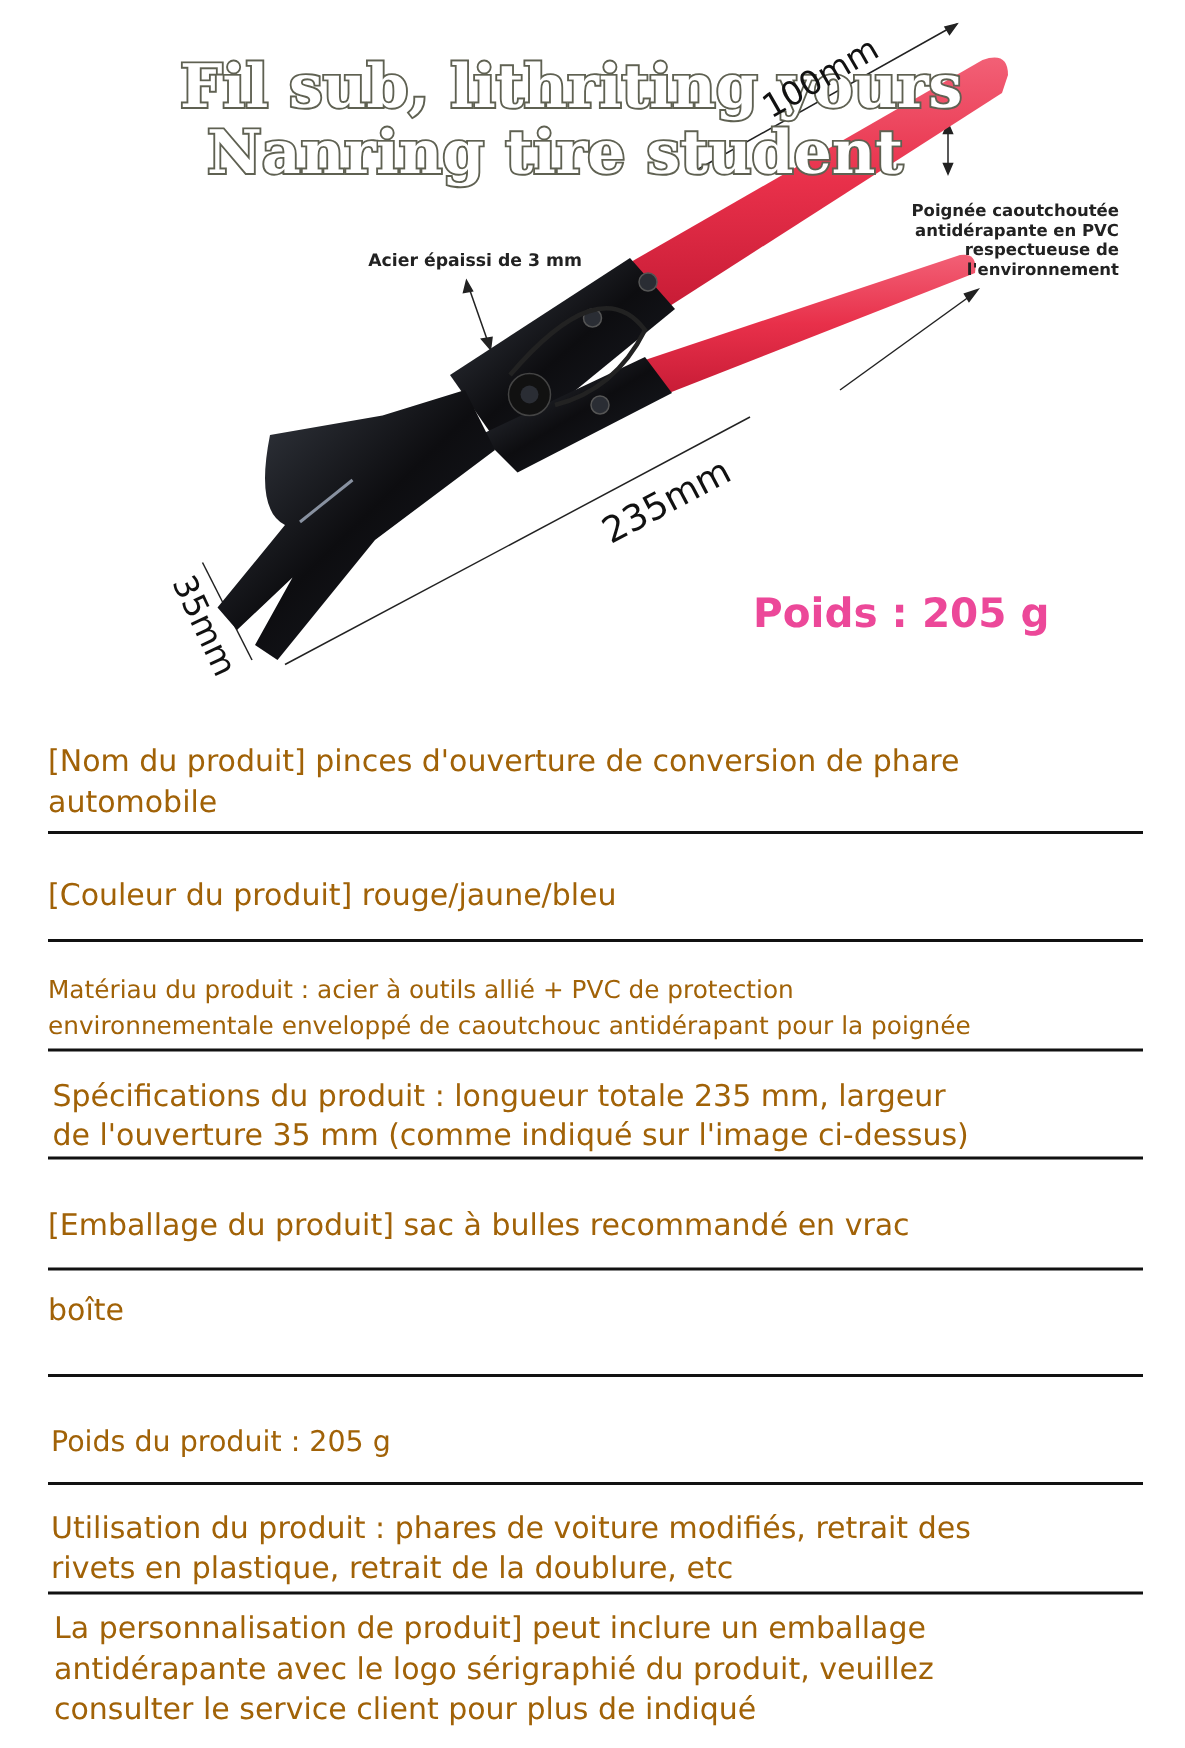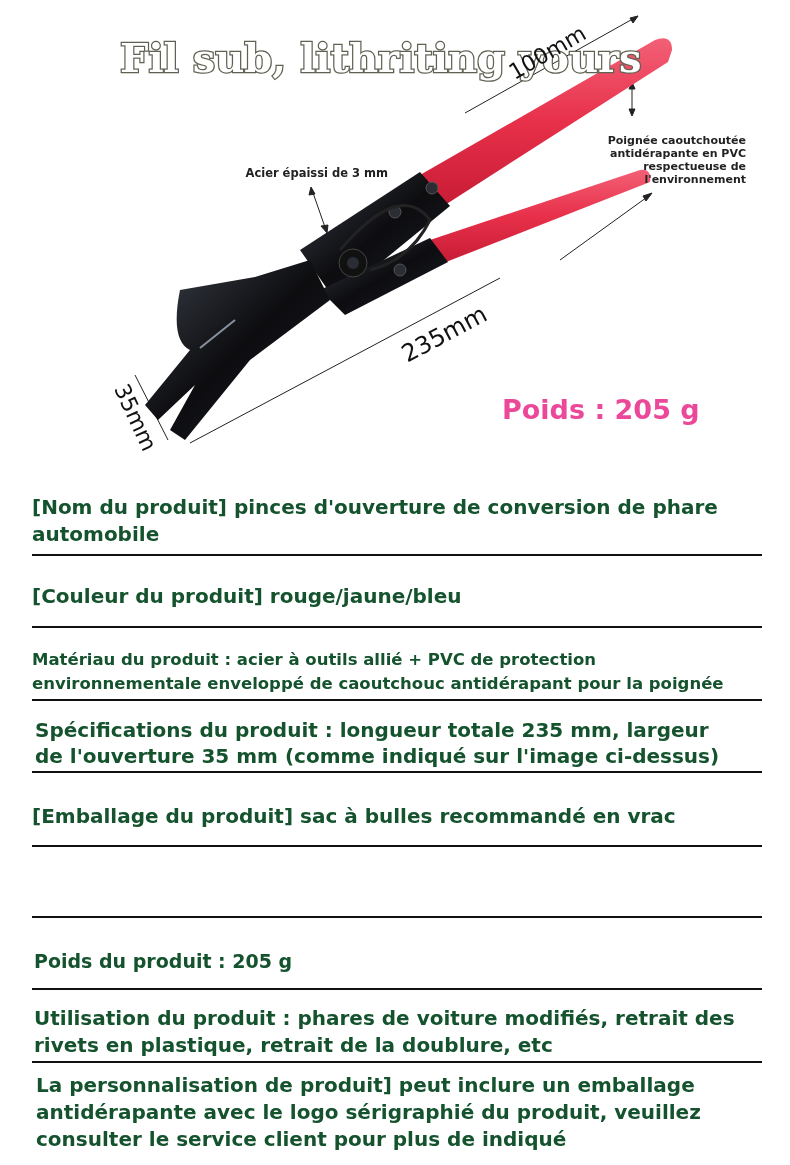--- a/index.html
+++ b/index.html
@@ -4,21 +4,21 @@
   <style>
     html, body { margin: 0; padding: 0; background: #ffffff; }
     body { width: 790px; height: 1165px; position: relative; overflow: hidden; font-family: "DejaVu Sans", "Liberation Sans", sans-serif; color: #111; }
     .hero { position: absolute; left: 0; top: 0; width: 790px; height: 480px; }
     .hero svg { position: absolute; left: 0; top: 0; }
     .banner { position: absolute; left: 120px; top: 36px; width: 500px; text-align: center; font-family: "DejaVu Serif", "Liberation Serif", serif; font-weight: bold; font-size: 40px; line-height: 44px; color: #ffffff; -webkit-text-stroke: 2.5px #5f6152; paint-order: stroke fill; letter-spacing: 0px; }
     .banner div { white-space: nowrap; }
     .callout { position: absolute; font-weight: bold; font-size: 11px; line-height: 13px; color: #222; text-align: right; }
     .dim { position: absolute; font-family: "DejaVu Sans", sans-serif; color: #111; white-space: nowrap; }
     .weight { position: absolute; left: 502px; top: 394px; font-weight: bold; font-size: 27px; color: #ec4899; white-space: nowrap; }
-    .spec { position: absolute; left: 32px; width: 730px; font-weight: bold; color: #14532d; }
+    .spec { position: absolute; left: 32px; width: 730px; font-weight: normal; color: #a16207; }
     .spec .txt { display: block; }
     .rule { position: absolute; left: 32px; width: 730px; height: 2px; background: #111; }
   </style>
 </head>
 <body>
 
 <div class="hero">
   <svg width="790" height="480" viewBox="0 0 790 480">
     <defs>
       <linearGradient id="redg" x1="0" y1="0" x2="0" y2="1">
@@ -68,20 +68,21 @@
     <circle cx="353" cy="263" r="6" fill="#2a2d34"></circle>
 
     <path d="M340 250 Q400 180 430 220 Q410 260 370 270" fill="none" stroke="#222" stroke-width="3"></path>
 
     <path d="M180 290 L255 277 L310 260 L330 300 L250 360 L185 440 L170 430 L195 385 L158 420 L145 405 L190 350 Q170 340 180 290 Z" fill="url(#steelg)"></path>
     <line x1="200" y1="348" x2="235" y2="320" stroke="#8891a0" stroke-width="2"></line>
   </svg>
 
   <div class="banner">
     <div>Fil sub, lithriting yours</div>
+    <div>Nanring tire student</div>
   </div>
 
   <div class="dim" style="left:505px; top:40px; font-size:22px; transform: rotate(-30deg);">100mm</div>
   <div class="dim" style="left:398px; top:320px; font-size:24px; transform: rotate(-28deg);">235mm</div>
   <div class="dim" style="left:100px; top:405px; font-size:22px; transform: rotate(65deg);">35mm</div>
 
   <div class="callout" style="left:228px; top:167px; width:160px; font-size:11.5px;">Acier épaissi de 3 mm</div>
 
   <div class="callout" style="left:590px; top:134px; width:156px;">
     <div>Poignée caoutchoutée</div>
@@ -115,20 +116,21 @@
   <span class="txt">de l'ouverture 35 mm (comme indiqué sur l'image ci-dessus)</span>
 </div>
 <div class="rule" style="top:771px;"></div>
 
 <div class="spec" style="top:803px; font-size:20px; line-height:27px;">
   <span class="txt">[Emballage du produit] sac à bulles recommandé en vrac</span>
 </div>
 <div class="rule" style="top:845px;"></div>
 
 <div class="spec" style="top:860px; font-size:20px; line-height:27px;">
+  <span class="txt">boîte</span>
 </div>
 <div class="rule" style="top:916px;"></div>
 
 <div class="spec" style="top:948px; font-size:19px; line-height:27px; left:34px;">
   <span class="txt">Poids du produit : 205 g</span>
 </div>
 <div class="rule" style="top:988px;"></div>
 
 <div class="spec" style="top:1005px; font-size:20px; line-height:27px; left:34px;">
   <span class="txt">Utilisation du produit : phares de voiture modifiés, retrait des</span>

